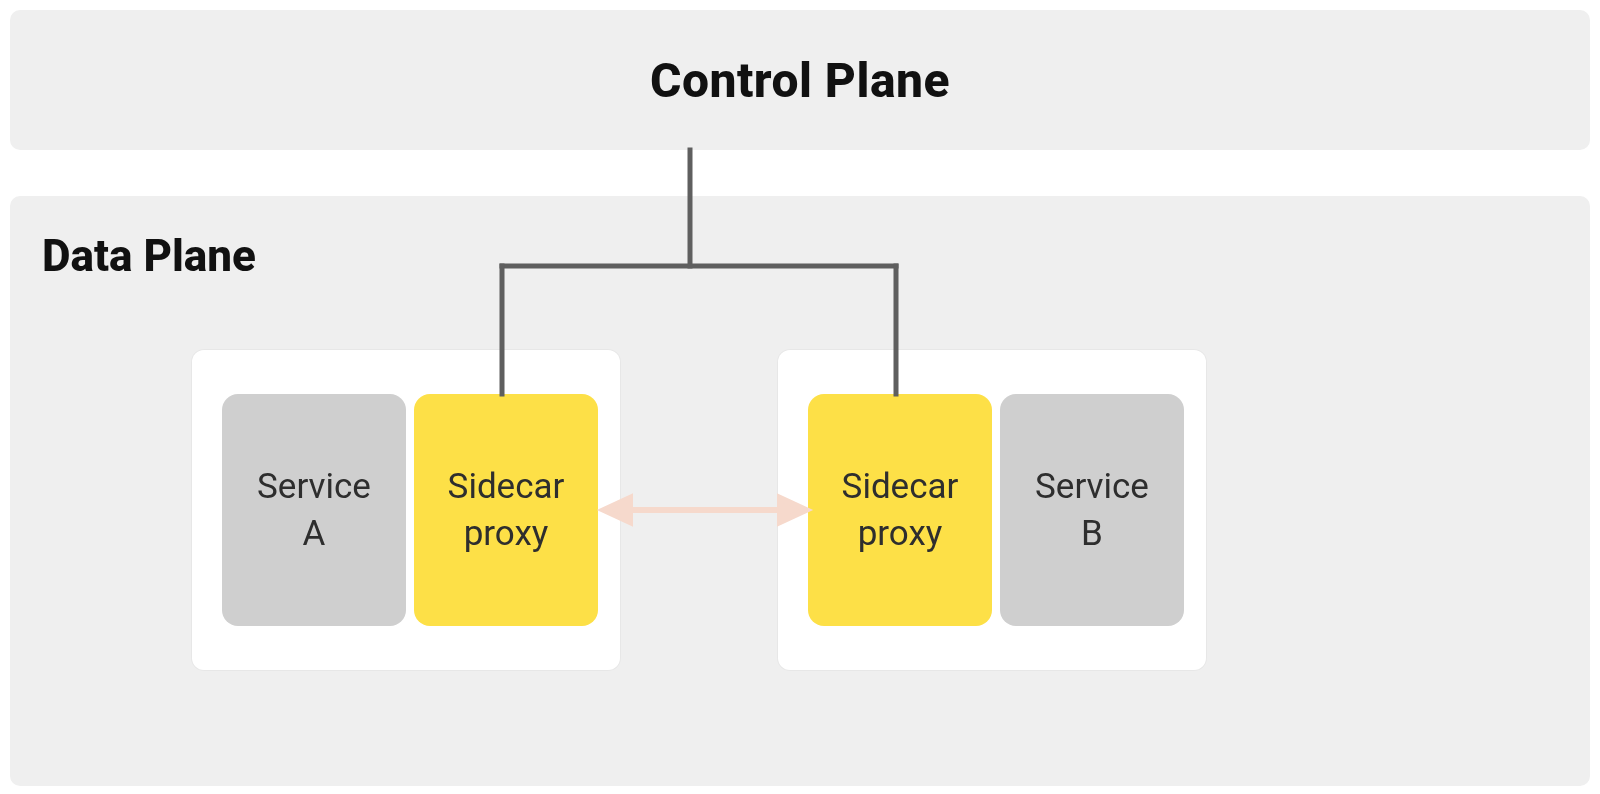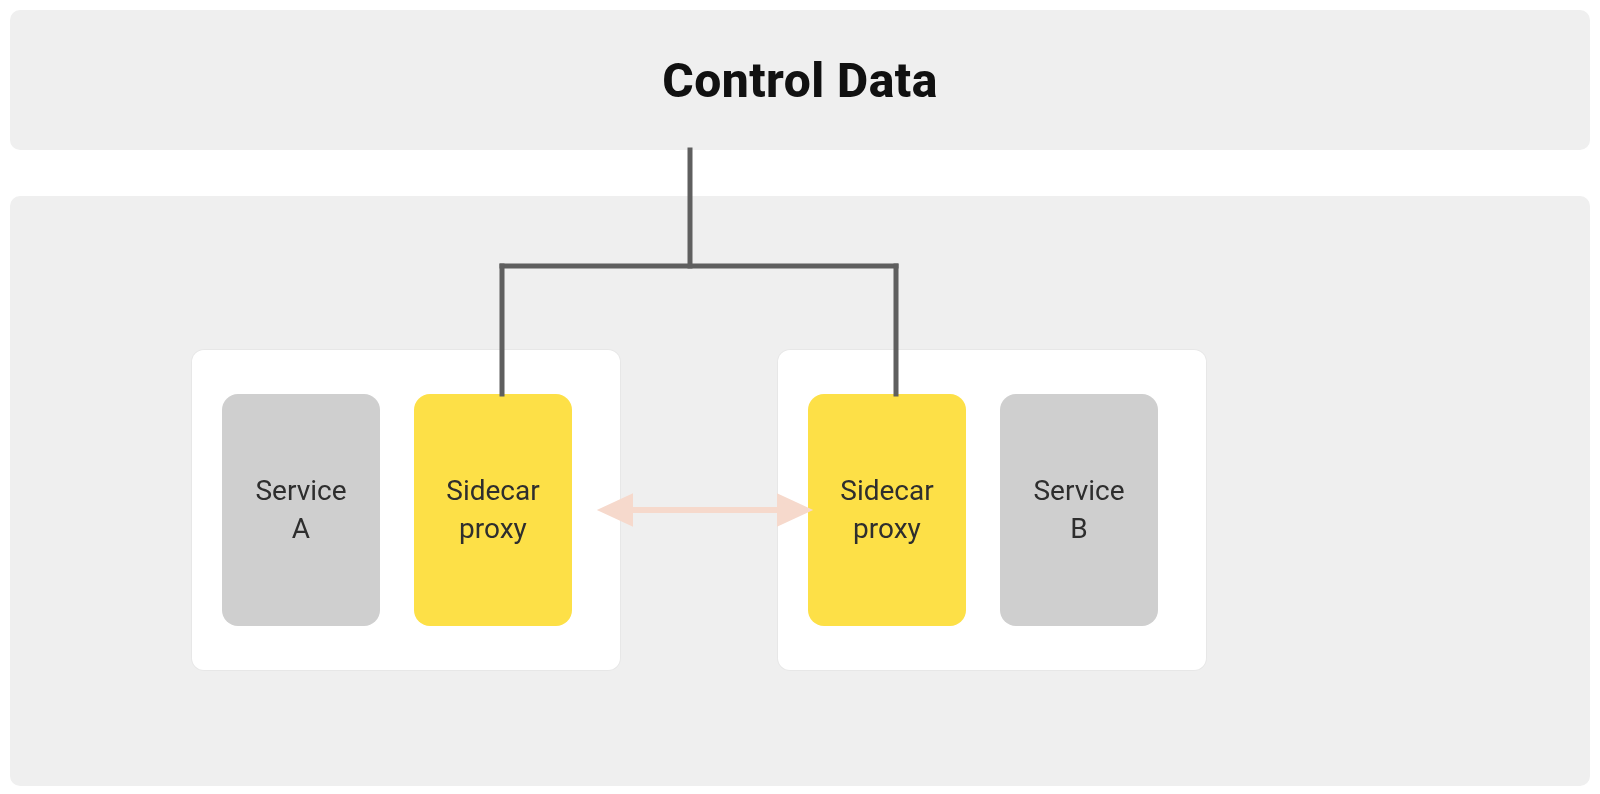--- a/index.html
+++ b/index.html
@@ -10,41 +10,42 @@
   .control-panel { left: 10px; top: 10px; width: 1580px; height: 140px; display: flex; align-items: center; justify-content: center; }
   .control-title { font-size: 48px; font-weight: 800; color: #111; letter-spacing: 0.5px; }
 
   .data-panel { left: 10px; top: 196px; width: 1580px; height: 590px; }
   .data-title { position: absolute; left: 32px; top: 34px; font-size: 44px; font-weight: 800; color: #111; }
 
   .pod { position: absolute; background: #ffffff; border-radius: 12px; box-shadow: 0 0 0 1px rgba(0,0,0,0.03); }
   .pod-a { left: 182px; top: 154px; width: 428px; height: 320px; }
   .pod-b { left: 768px; top: 154px; width: 428px; height: 320px; }
 
-  .inner { position: absolute; top: 44px; width: 158px; height: 232px; border-radius: 16px; display: flex; align-items: center; justify-content: center; text-align: center; font-size: 28px; line-height: 1.35; color: #2e2e2e; }
+  .inner { position: absolute; top: 44px; width: 184px; height: 232px; border-radius: 16px; display: flex; align-items: center; justify-content: center; text-align: center; font-size: 35px; line-height: 1.35; color: #2e2e2e; }
   .svc { background: #cfcfcf; }
   .sidecar { background: #fde047; }
 
   .pod-a .svc     { left: 30px; }
   .pod-a .sidecar { left: 222px; }
   .pod-b .sidecar { left: 30px; }
   .pod-b .svc     { left: 222px; }
 
   svg.connectors { position: absolute; left: 0; top: 0; width: 1600px; height: 794px; pointer-events: none; }
 </style>
 </head>
 <body>
 
 <div class="stage">
 
   <div class="panel control-panel">
-    <div class="control-title">Control Data</div>
+    <div class="control-title">Control Plane</div>
   </div>
 
   <div class="panel data-panel">
+    <div class="data-title">Data Plane</div>
 
     <div class="pod pod-a">
       <div class="inner svc">
           <span>Service<br>A</span>
         </div>
       <div class="inner sidecar">
           <span>Sidecar<br>proxy</span>
         </div>
     </div>
 

